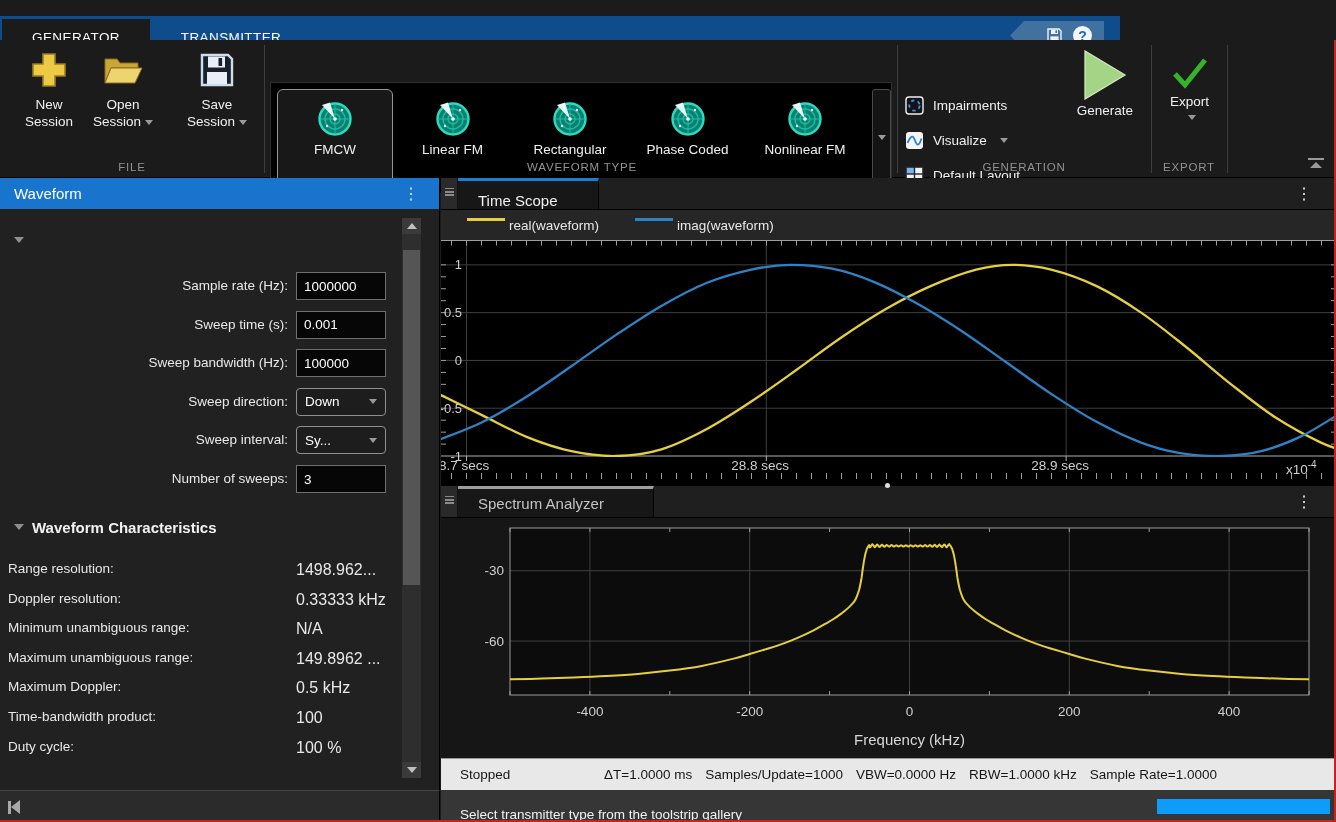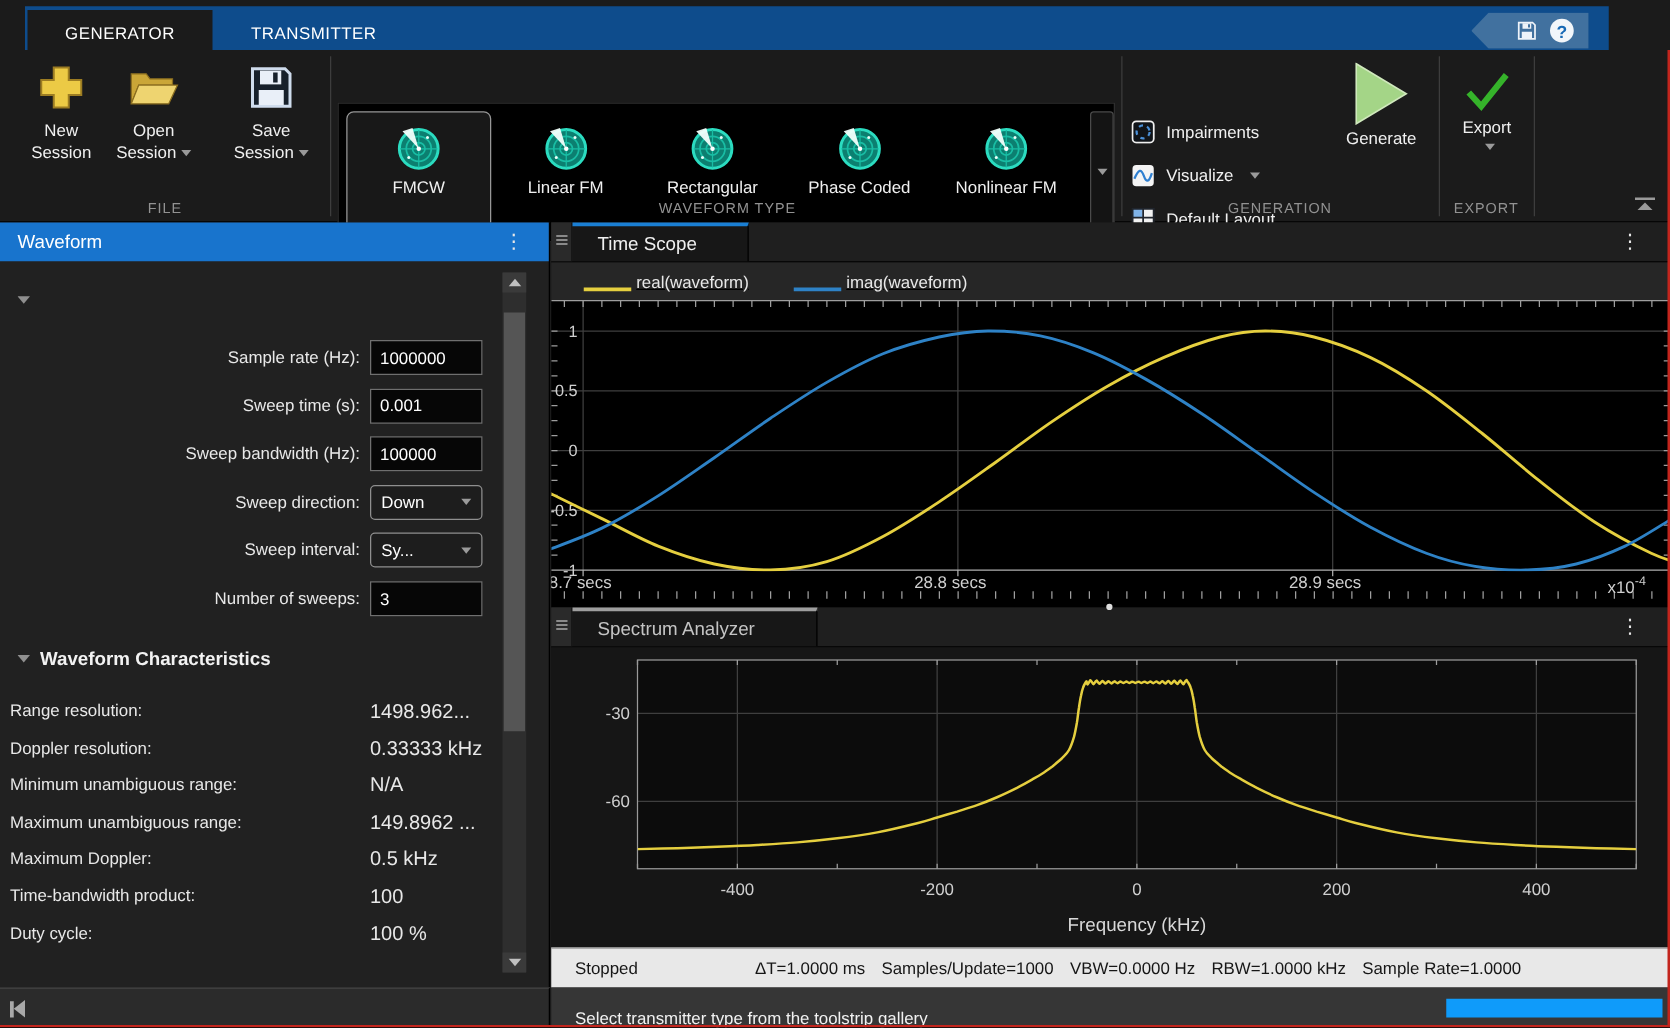--- a/index.html
+++ b/index.html
@@ -1,20 +1,20 @@
 <!DOCTYPE html>
 <html><head>
 <meta charset="utf-8">
 <style>
   html,body{margin:0;padding:0;background:#000;}
   .app{position:relative;width:1336px;height:822px;background:#1b1b1b;overflow:hidden;
        font-family:"Liberation Sans",sans-serif;-webkit-font-smoothing:antialiased;}
   .abs{position:absolute;}
   
-  .titlebar{left:0;top:5px;width:1267px;height:40px;background:#0e4c8c;margin-left:20px;}
+  .titlebar{left:0;top:16px;width:1120px;height:40px;background:#0e4c8c;}
   .apptab{height:37px;top:3px;display:flex;align-items:center;justify-content:center;
           color:#fff;font-size:13.5px;letter-spacing:.4px;cursor:default;}
   .apptab.active{background:#1b1b1b;}
   .qab{right:16px;top:5px;width:94px;height:29px;background:#41719f;display:flex;align-items:center;
        justify-content:flex-end;gap:10px;padding-right:12px;box-sizing:border-box;
        clip-path:polygon(14px 0,100% 0,100% 100%,14px 100%,0 50%);}
   .helpdot{width:19px;height:19px;border-radius:50%;background:#f2f6fa;color:#1769b5;font-weight:bold;
            font-size:14px;display:flex;align-items:center;justify-content:center;}
   
   .ribbon{left:0;top:40px;width:1336px;height:138px;background:#1b1b1b;border-bottom:1px solid #000;box-sizing:border-box;}
@@ -67,21 +67,21 @@
   .collapse-left .tri{width:0;height:0;border-top:7px solid transparent;border-bottom:7px solid transparent;border-right:9px solid #a8a8a8;}
   
   .rightpane{left:441px;top:178px;width:895px;height:644px;background:#1a1a1a;}
   .tabrow{left:0;width:895px;height:32px;background:#1f1f1f;border-bottom:1px solid #000;box-sizing:border-box;}
   .grip{position:absolute;left:0;top:0;width:17px;height:31px;background:#2a2a2a;border-right:1px solid #121212;cursor:pointer;box-sizing:border-box;}
   .grip i{display:block;margin:10px auto 0;width:9px;height:8px;
           background:repeating-linear-gradient(#8a8a8a 0 1.5px,transparent 1.5px 3.2px);}
   .scopetab{position:absolute;left:17px;top:0;height:31px;background:#171717;border-right:1px solid #000;
             display:flex;align-items:center;padding:0 20px;font-size:15px;cursor:pointer;box-sizing:border-box;}
   .legendrow{left:0;top:32px;width:895px;height:30px;background:#262626;display:flex;align-items:center;gap:36px;padding-left:26px;box-sizing:border-box;}
-  .litem{display:flex;align-items:flex-end;gap:4px;cursor:pointer;text-decoration:underline;}
+  .litem{display:flex;align-items:flex-start;gap:4px;cursor:pointer;}
   .lswatch{width:38px;height:3px;}
   .litem .lt{font-size:13.5px;color:#e8e8e8;}
   .statusbar{left:0;top:580px;width:895px;height:32px;background:#e8e8e8;border-top:1px solid #9a9a9a;
              display:flex;align-items:center;gap:13px;padding-left:19px;box-sizing:border-box;overflow:hidden;}
   .statusbar span{font-size:13.5px;color:#161616;white-space:nowrap;}
   .statusbar .st0{width:131px;}
   .msgbar{left:0;top:612px;width:895px;height:32px;background:#363636;display:flex;align-items:flex-end;}
   .msgbar .mt{margin-left:19px;font-size:13.5px;color:#f2f2f2;}
   .progress{position:absolute;left:716px;top:9px;width:173px;height:15px;background:#0f9bfa;}
   .splitdot{position:absolute;left:444px;top:305px;width:5px;height:5px;border-radius:50%;background:#dedede;cursor:pointer;}
@@ -398,21 +398,21 @@
         <span class="tri"></span>
     </div>
   </div>
 
   <div class="abs rightpane">
 
     <div class="abs tabrow" style="top:0;">
       <div class="grip">
           <i></i>
         </div>
-      <div class="scopetab" style="border-top:3px solid #1a7fd4;color:#f0f0f0;width:141px;">
+      <div class="scopetab" style="border-top:3px solid #1a7fd4;color:#f0f0f0;width:141px;align-items:flex-end;">
         <span>Time Scope</span>
       </div>
       <span class="kebab" style="position:absolute;right:24px;top:8px;">⋮</span>
     </div>
     <div class="abs legendrow" id="scope-legend">
         <span class="litem">
           <span class="lswatch" style="background:#e5cf3f"></span>
           <span class="lt">real(waveform)</span>
         </span>
         <span class="litem">

